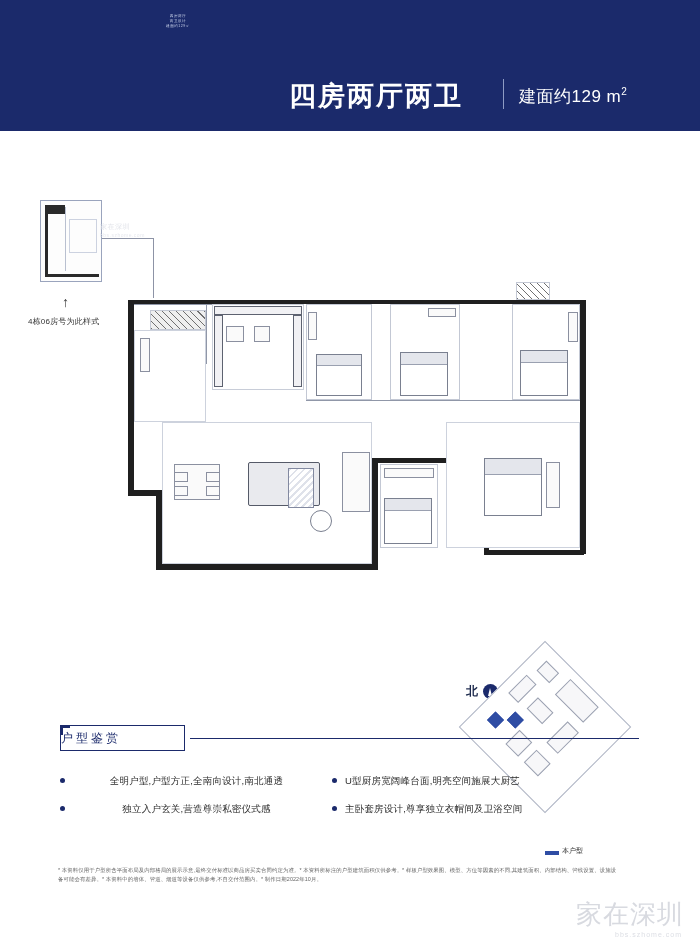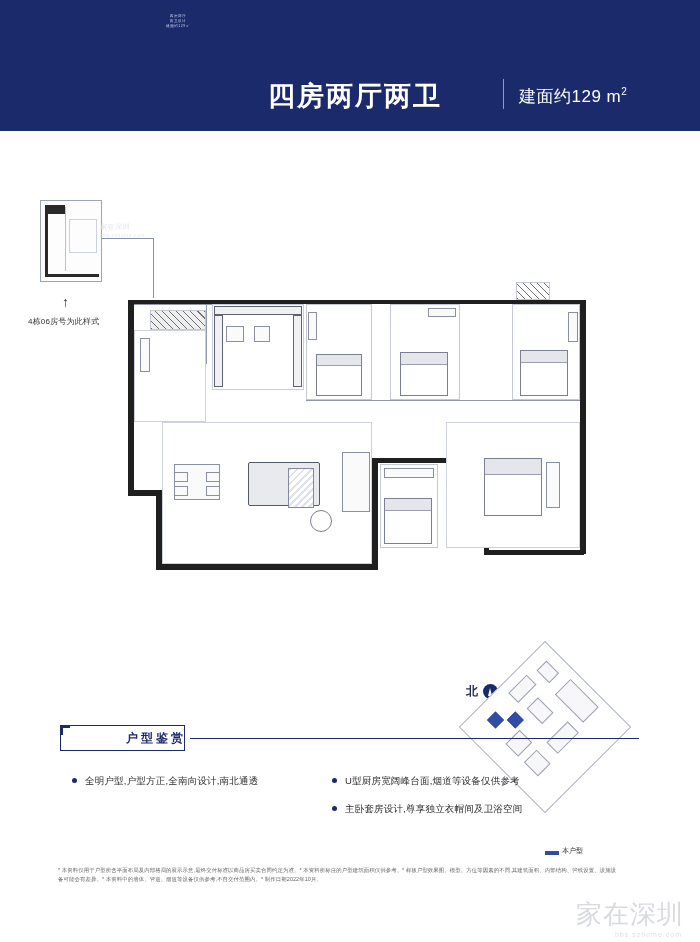--- a/index.html
+++ b/index.html
@@ -33,21 +33,21 @@
   }
   .header-micro {
     position:absolute; left:148px; top:14px;
     font-size:3.6px; line-height:5px;
     letter-spacing:0.5px;
     color:#c9d2ea;
     text-align:center;
     width:60px;
   }
   .header-title {
-    position:absolute; left:268px; top:78px;
+    position:absolute; left:289px; top:78px;
     font-size:27px; font-weight:bold;
     letter-spacing:2px;
     color:#ffffff;
   }
   .header-divider {
     position:absolute; left:503px; top:79px;
     width:1px; height:30px; background:#8e9bc4;
   }
   .header-area {
     position:absolute; left:519px; top:85px;
@@ -180,30 +180,30 @@
     position:absolute; left:60px; top:725px;
     width:125px; height:26px;
     border:1px solid #1b2a6b;
   }
   .feat-title-box .corner {
     position:absolute; left:-1px; top:-1px; width:10px; height:10px;
     border-left:3px solid #1b2a6b; border-top:3px solid #1b2a6b;
   }
   .feat-title {
     position:absolute; left:0; top:0; width:125px; height:24px;
-    line-height:24px; text-align:right;
-    font-size:12px; font-weight:bold; letter-spacing:3px; color:#1b2a6b;
+    line-height:24px; text-align:left;
+    font-size:12px; font-weight:normal; letter-spacing:3px; color:#1b2a6b;
   }
   .feat-rule {
     position:absolute; left:190px; top:738px; width:449px; height:1px;
     background:#1b2a6b;
   }
   .feat-list { position:absolute; left:60px; top:775px; width:580px; }
   .feat-col { position:absolute; top:0; }
-  .feat-col.left { left:12px; width:260px; }
+  .feat-col.left { left:0; width:260px;text-align:center; }
   .feat-col.right { left:272px; width:300px; }
   .feat-item {
     position:relative; padding-left:13px; margin-bottom:17px;
     font-size:9.5px; color:#2b2b2b; letter-spacing:0.2px; line-height:11px;
   }
   .feat-item .dot {
     position:absolute; left:0; top:3px; width:5px; height:5px;
     border-radius:50%; background:#1b2a6b;
   }
 
@@ -350,25 +350,29 @@
   <div class="feat-title">户型鉴赏</div>
 </div>
 <div class="feat-rule"></div>
 
 <div class="feat-list">
   <div class="feat-col left">
     <div class="feat-item">
       <span class="dot"></span>
       <span>全明户型,户型方正,全南向设计,南北通透</span>
     </div>
+    <div class="feat-item">
+      <span class="dot"></span>
+      <span>独立入户玄关,营造尊崇私密仪式感</span>
+    </div>
   </div>
   <div class="feat-col right">
     <div class="feat-item">
       <span class="dot"></span>
-      <span>U型厨房宽阔峰台面,烟道等设备仅供参考</span>
+      <span>U型厨房宽阔峰台面,明亮空间施展大厨艺</span>
     </div>
     <div class="feat-item">
       <span class="dot"></span>
       <span>主卧套房设计,尊享独立衣帽间及卫浴空间</span>
     </div>
   </div>
 </div>
 
 <div class="disclaimer">
   <div>* 本资料仅用于户型所含平面布局及内部格局的展示示意,最终交付标准以商品房买卖合同约定为准。* 本资料所标注的户型建筑面积仅供参考。* 样板户型效果图、模型、方位等因素的不同,其建筑面积、内部结构、管线设置、设施设</div>

